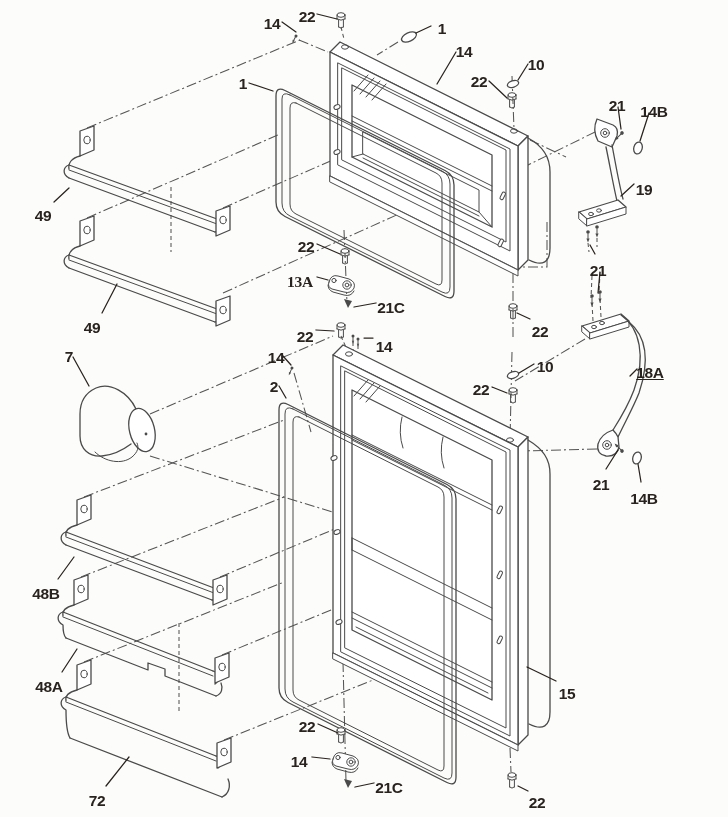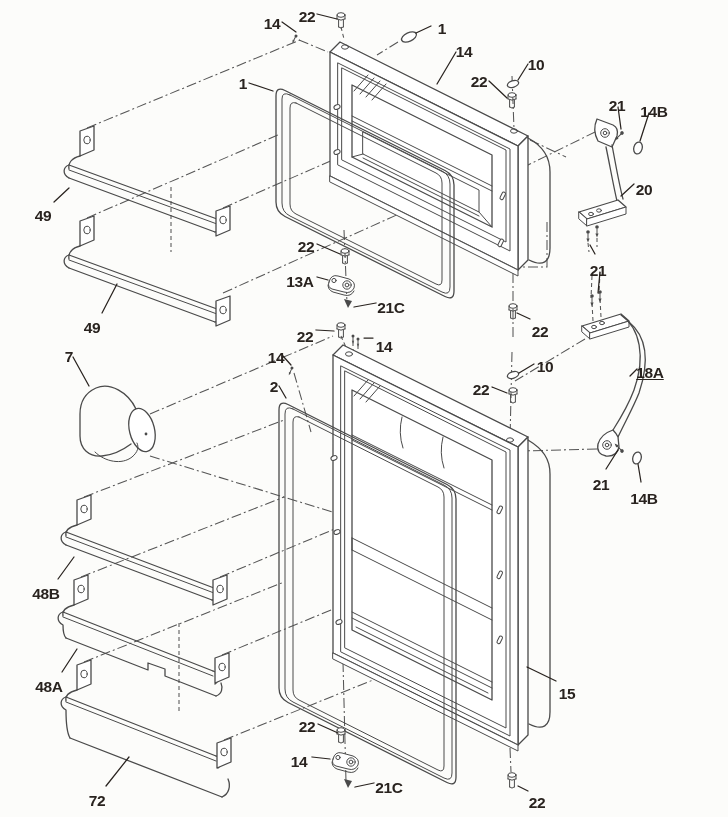--- a/index.html
+++ b/index.html
@@ -341,26 +341,26 @@
 
 <div id="callouts">
       <div class="callout" style="left: 272px; top: 16px;">14</div>
       <div class="callout" style="left: 307px; top: 9px;">22</div>
       <div class="callout" style="left: 442px; top: 21px;">1</div>
       <div class="callout" style="left: 464px; top: 44px;">14</div>
       <div class="callout" style="left: 479px; top: 74px;">22</div>
       <div class="callout" style="left: 536px; top: 57px;">10</div>
       <div class="callout" style="left: 617px; top: 98px;">21</div>
       <div class="callout" style="left: 654px; top: 104px;">14B</div>
-      <div class="callout" style="left: 644px; top: 182px;">20</div>
+      <div class="callout" style="left: 644px; top: 182px;">19</div>
       <div class="callout" style="left: 243px; top: 76px;">1</div>
       <div class="callout" style="left: 43px; top: 208px;">49</div>
       <div class="callout" style="left: 92px; top: 320px;">49</div>
       <div class="callout" style="left: 306px; top: 239px;">22</div>
-      <div class="callout" style="left: 300px; top: 274px;">13A</div>
+      <div class="callout" style="left: 300px; top: 274px; font-family: Liberation Serif, serif;">13A</div>
       <div class="callout" style="left: 391px; top: 300px;">21C</div>
       <div class="callout" style="left: 540px; top: 324px;">22</div>
       <div class="callout" style="left: 598px; top: 263px;">21</div>
       <div class="callout" style="left: 545px; top: 359px;">10</div>
       <div class="callout" style="left: 481px; top: 382px;">22</div>
       <div class="callout" style="left: 650px; top: 365px; text-decoration: underline;">18A</div>
       <div class="callout" style="left: 601px; top: 477px;">21</div>
       <div class="callout" style="left: 644px; top: 491px;">14B</div>
       <div class="callout" style="left: 305px; top: 329px;">22</div>
       <div class="callout" style="left: 384px; top: 339px;">14</div>

